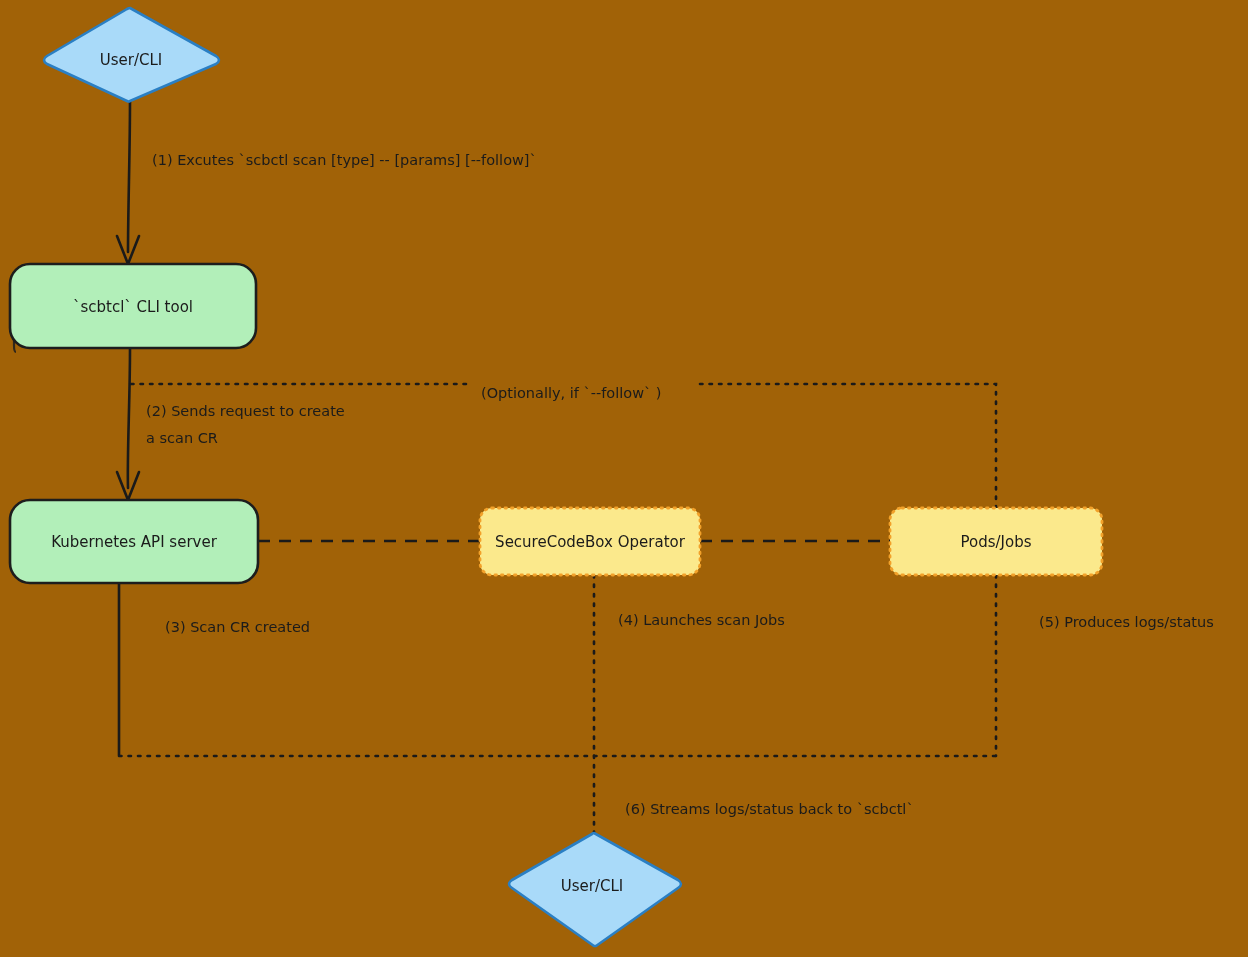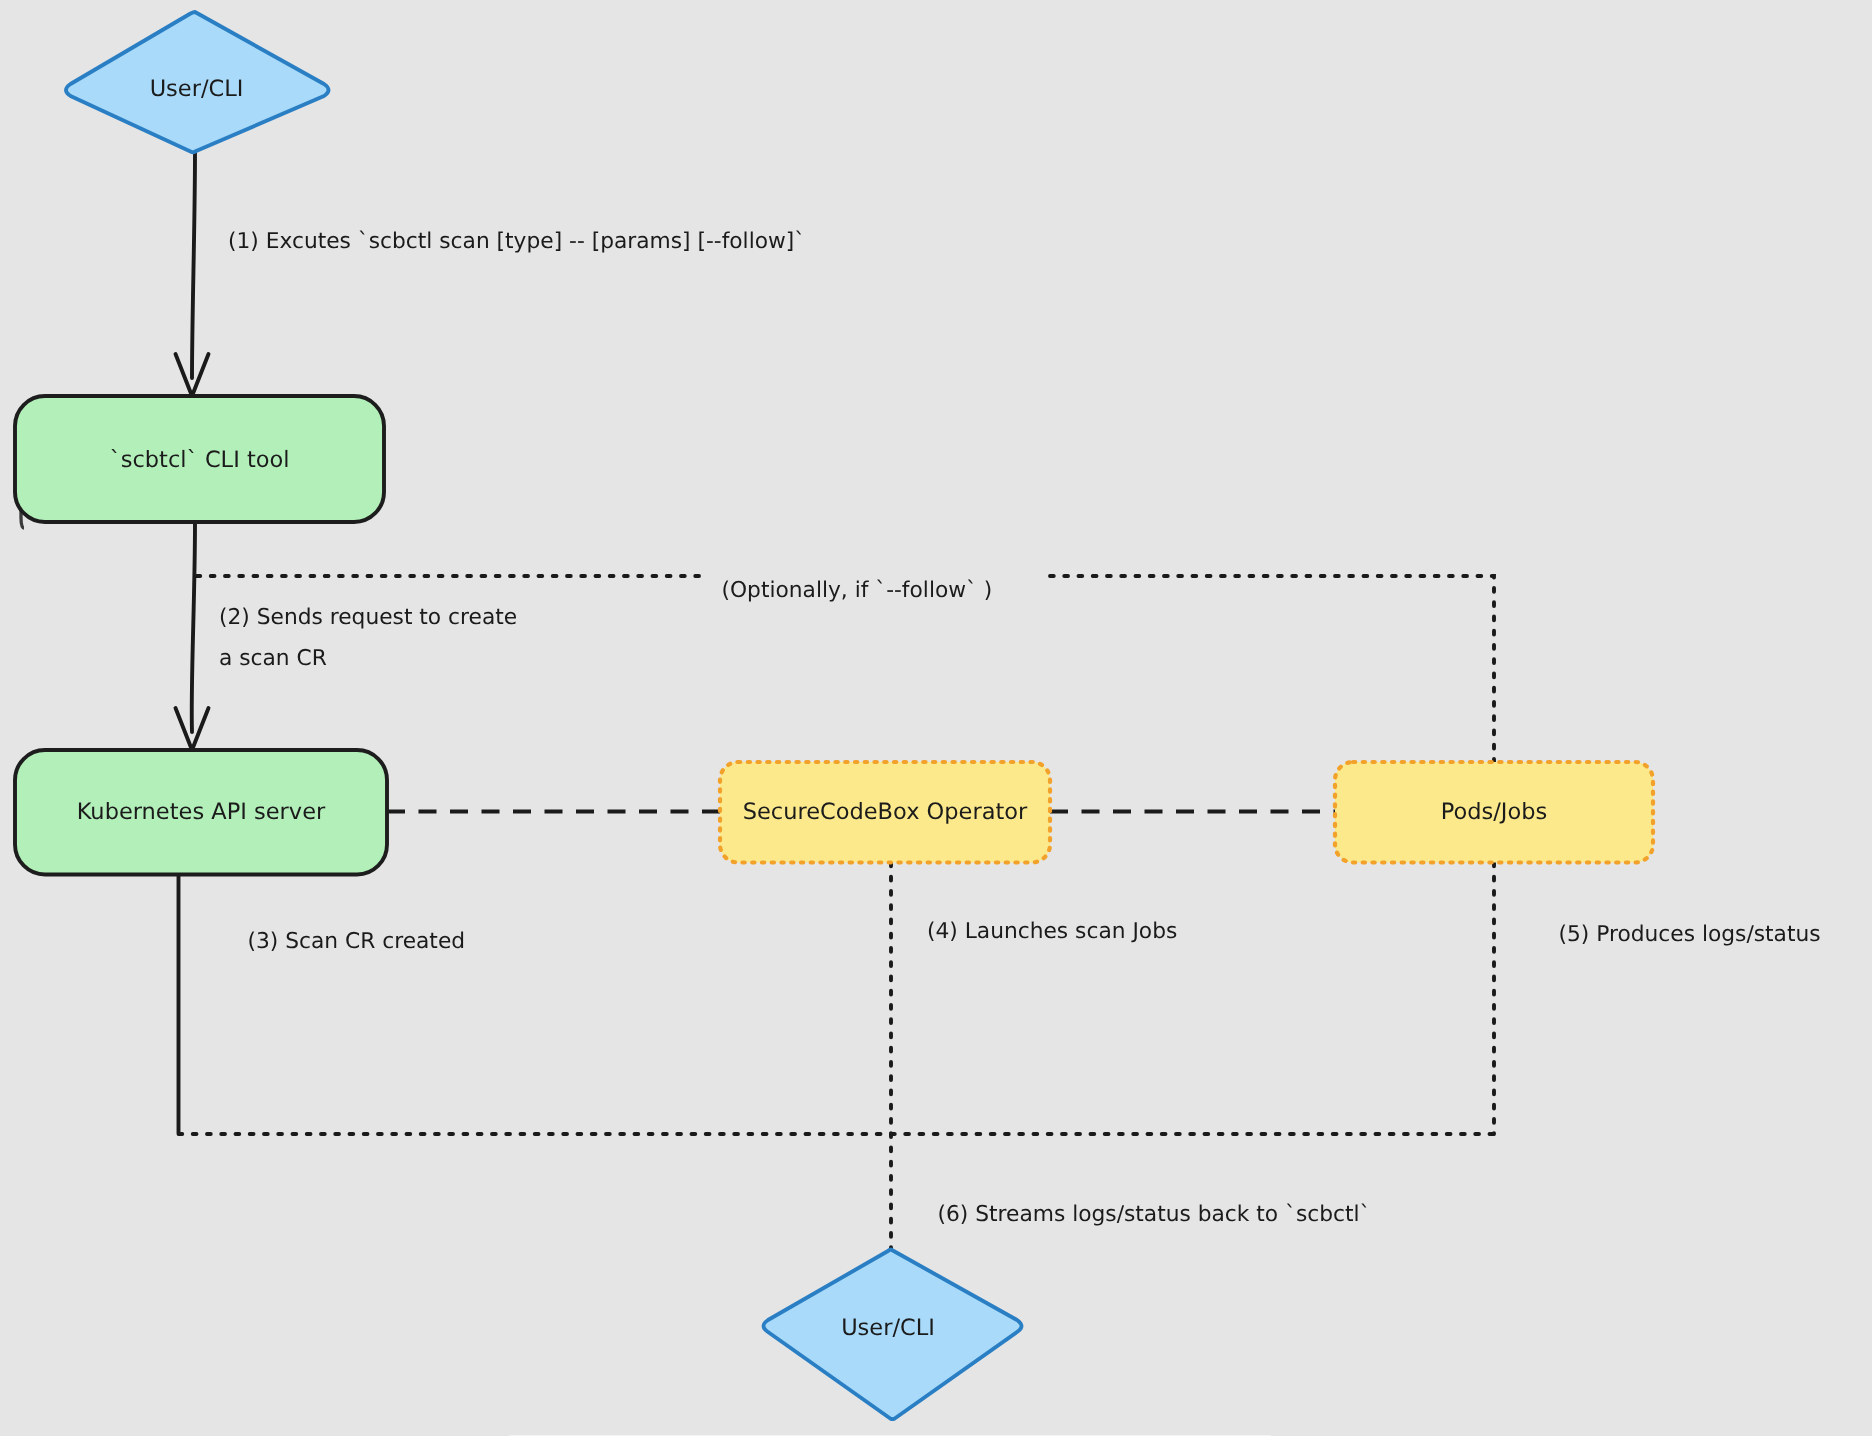--- a/index.html
+++ b/index.html
@@ -8,21 +8,21 @@
     padding: 0;
     background: #ffffff;
   }
   body {
     font-family: "DejaVu Sans", sans-serif;
   }
   #diagram-root {
     position: relative;
     width: 1248px;
     height: 957px;
-    background: #e5e5e5;
+    background: #a16207;
     overflow: hidden;
   }
   #flow-svg {
     position: absolute;
     top: 0;
     left: 0;
     width: 1248px;
     height: 957px;
   }
   .node-label,

